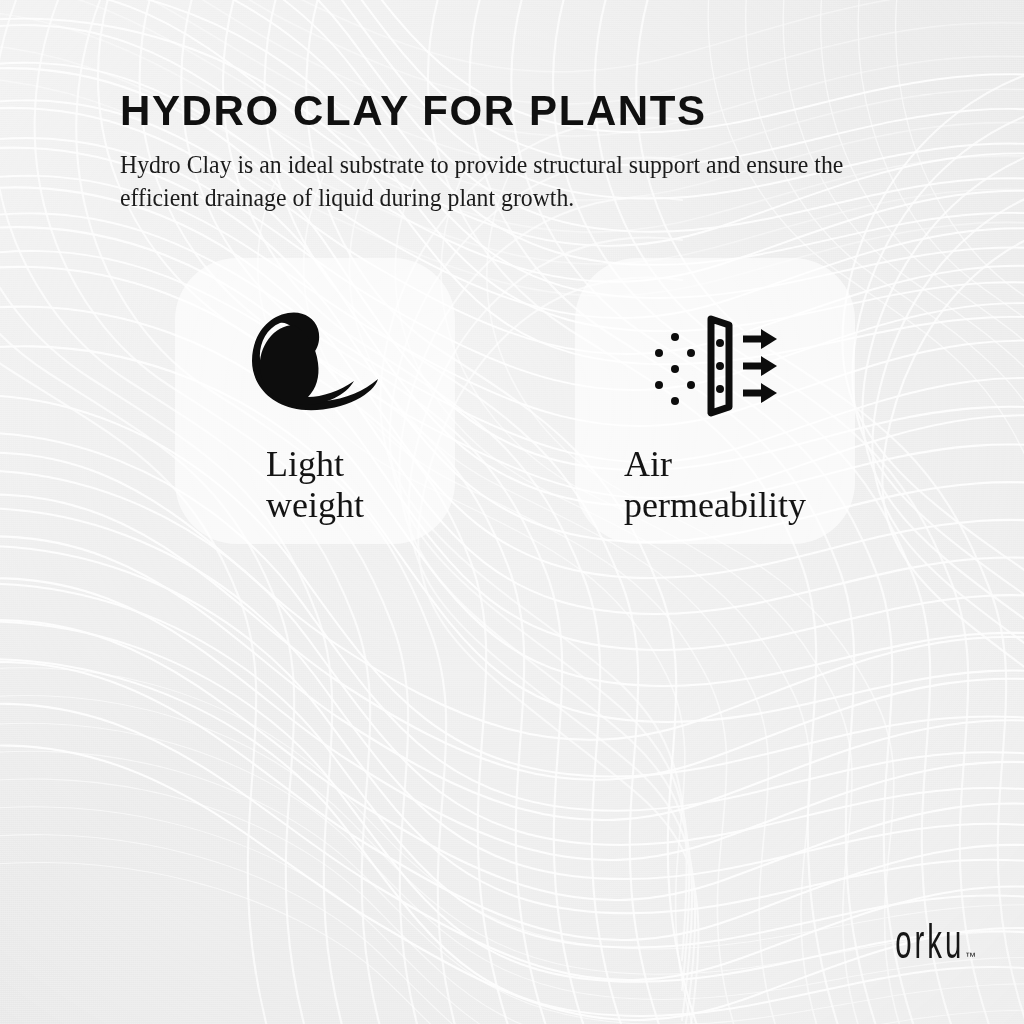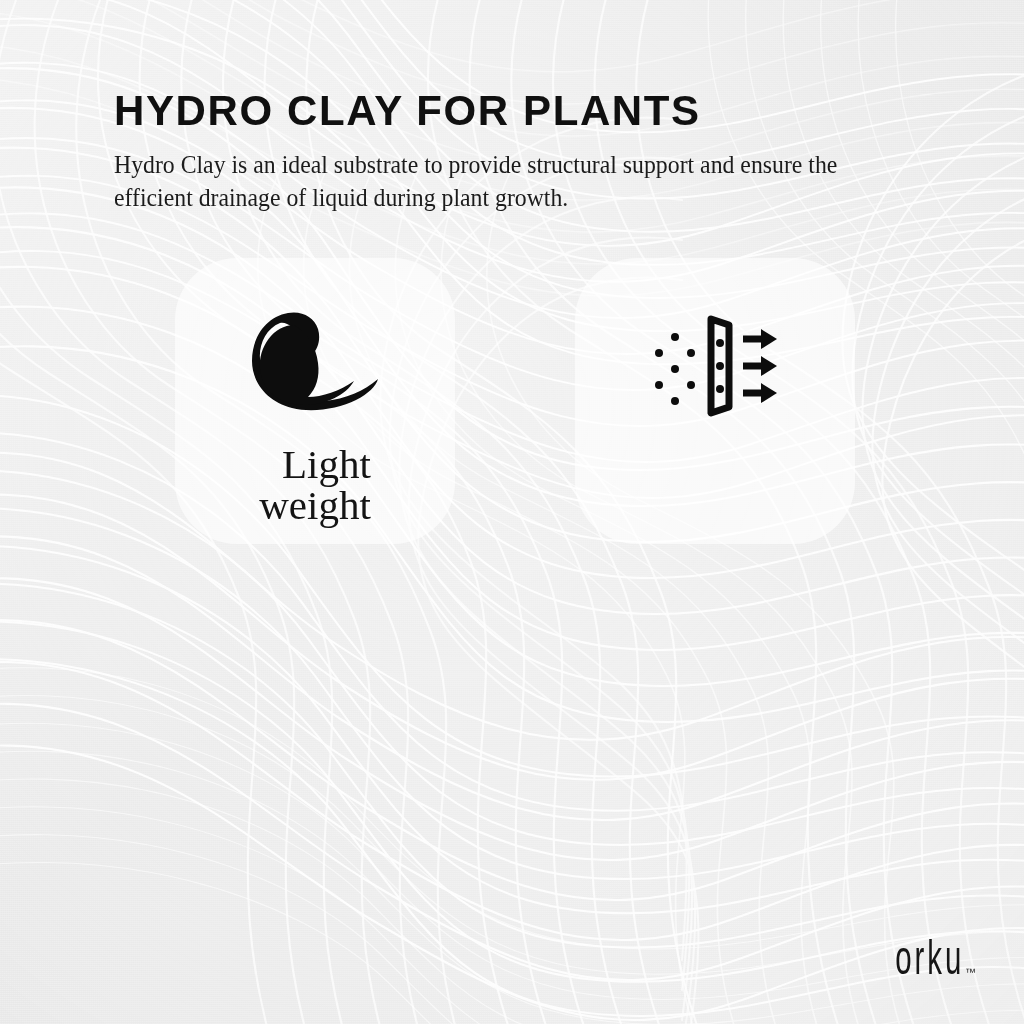--- a/index.html
+++ b/index.html
@@ -32,21 +32,21 @@
   }
   #bg-vignette{
     position:absolute;inset:0;z-index:2;
     background:radial-gradient(120% 120% at 45% 40%, rgba(255,255,255,.42) 0%, rgba(255,255,255,.10) 55%, rgba(205,205,205,.20) 100%);
     pointer-events:none;
   }
 
   
   #header{
     position:absolute;z-index:5;
-    left:114px;top:88px;width:830px;
+    left:120px;top:88px;width:830px;
   }
   #title{
     font-family:"Liberation Sans", sans-serif;
     font-weight:700;
     font-size:42px;
     line-height:46px;
     letter-spacing:1.6px;
     color:#101010;
     margin:0 0 14px 0;
     white-space:nowrap;
@@ -86,31 +86,31 @@
   }
   .card-icon{
     height:120px;
     display:flex;
     align-items:center;
     justify-content:center;
   }
   .card-label{
     margin-top:18px;
     font-family:"Liberation Serif", serif;
-    font-size:41px;
+    font-size:36px;
     line-height:41px;
     color:#141414;
-    text-align:right;
+    text-align:left;
     white-space:pre-line;
   }
 
   
   #logo{
     position:absolute;z-index:6;
-    right:48px;bottom:42px;
+    right:48px;bottom:58px;
     display:flex;align-items:flex-end;
   }
   #logo-word{
     font-family:"Liberation Sans", sans-serif;
     font-weight:300;
     font-size:49px;
     line-height:49px;
     letter-spacing:5px;
     color:#161616;
     transform:scaleX(.60);
@@ -268,20 +268,22 @@
             <line x1="90" y1="53" x2="112" y2="53"></line>
             <line x1="90" y1="80" x2="112" y2="80"></line>
           </g>
           <g fill="#0d0d0d">
             <path d="M 108 16 L 124 26 L 108 36 Z"></path>
             <path d="M 108 43 L 124 53 L 108 63 Z"></path>
             <path d="M 108 70 L 124 80 L 108 90 Z"></path>
           </g>
         </svg>
       </div>
+      <div class="card-label">Air
+permeability</div>
     </div>
 
 
   </div>
 
   <div id="logo">
     <span id="logo-word">orku</span>
     <span id="logo-tm">™</span>
   </div>
 

